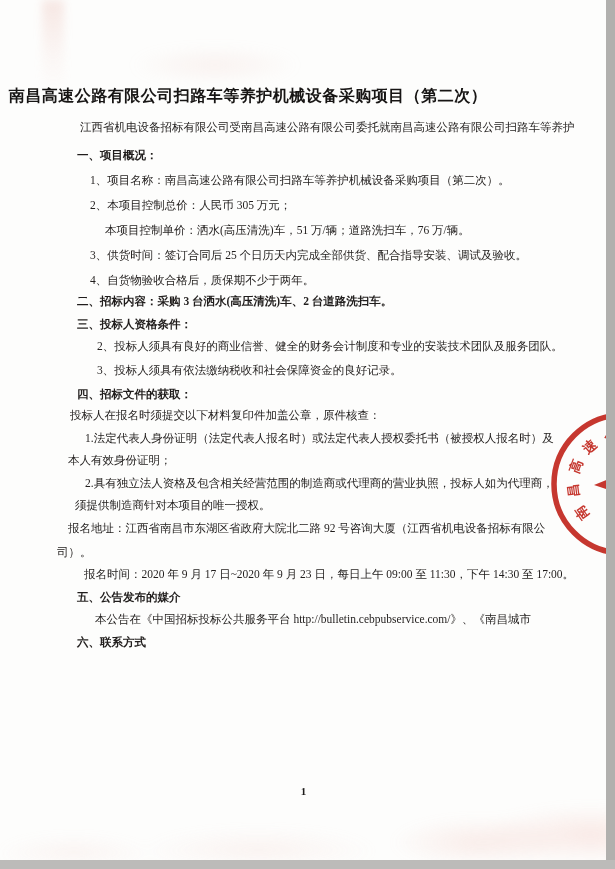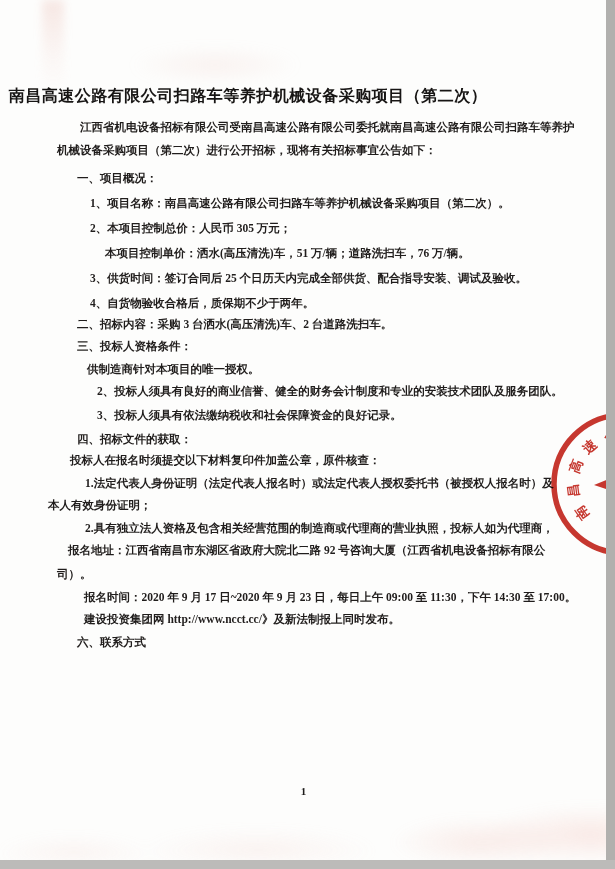--- a/index.html
+++ b/index.html
@@ -11,34 +11,34 @@
   }
   
   .content{position:absolute;left:0;top:0;width:496px;padding-top:84px;z-index:2;}
   .title{
     margin:0;text-align:center;font-size:16px;font-weight:700;
     line-height:23px;letter-spacing:.5px;color:#171514;
   }
   .t2{margin-top:4px;}
   #doc-lines{margin-top:10px;}
   .line{
-    font-size:11.5px;font-weight:700;line-height:20px;margin-top:2.5px;
+    font-size:11.5px;font-weight:400;line-height:20px;margin-top:2.5px;
     white-space:nowrap;color:#201d1c;
   }
   
   .para-first{padding-left:80px;}
   .cont-0{padding-left:57px;}
   .h-sec{padding-left:77px;font-weight:700;}
   .item-1{padding-left:90px;}
   .sub-1{padding-left:105px;}
   .item-2{padding-left:97px;}
   .cont-2{padding-left:87px;}
   .plain-1{padding-left:70px;}
   .numdot{padding-left:85px;}
-  .cont-1{padding-left:48px;}
+  .cont-1{padding-left:68px;}
   .cont-3{padding-left:75px;}
   .addr{padding-left:68px;}
   .time{padding-left:84px;}
   .media{padding-left:95px;}
   .media-2{padding-left:84px;}
   
   .s28{margin-top:8px;}
   .s25{margin-top:5px;}
   .s22{margin-top:2.5px;}
   .s21{margin-top:1px;}
@@ -83,41 +83,41 @@
 <div class="page">
 
   <div class="artifact crease"></div>
   <div class="artifact smudge-top"></div>
   <div class="artifact smudge-bottom"></div>
 
   <div class="content">
     <h1 class="title">南昌高速公路有限公司扫路车等养护机械设备采购项目（第二次）</h1>
     <div id="doc-lines">
         <div class="line para-first s22">江西省机电设备招标有限公司受南昌高速公路有限公司委托就南昌高速公路有限公司扫路车等养护</div>
-        <div class="line cont-0 s22">机械设备采购项目（第二次）进行公开招标，现将有关招标事宜公告如下：</div>
         <div class="line h-sec s28">一、项目概况：</div>
         <div class="line item-1 s25">1、项目名称：南昌高速公路有限公司扫路车等养护机械设备采购项目（第二次）。</div>
         <div class="line item-1 s25">2、本项目控制总价：人民币 305 万元；</div>
         <div class="line sub-1 s25">本项目控制单价：洒水(高压清洗)车，51 万/辆；道路洗扫车，76 万/辆。</div>
         <div class="line item-1 s25">3、供货时间：签订合同后 25 个日历天内完成全部供货、配合指导安装、调试及验收。</div>
         <div class="line item-1 s25">4、自货物验收合格后，质保期不少于两年。</div>
         <div class="line h-sec s21">二、招标内容：采购 3 台洒水(高压清洗)车、2 台道路洗扫车。</div>
         <div class="line h-sec s22">三、投标人资格条件：</div>
-        <div class="line cont-2 s22">供制造商针对本项目的唯一授权。</div>
         <div class="line item-2 s22">2、投标人须具有良好的商业信誉、健全的财务会计制度和专业的安装技术团队及服务团队。</div>
         <div class="line item-2 s20">3、投标人须具有依法缴纳税收和社会保障资金的良好记录。</div>
         <div class="line h-sec s20">四、招标文件的获取：</div>
         <div class="line plain-1 s21">投标人在报名时须提交以下材料复印件加盖公章，原件核查：</div>
         <div class="line numdot s22">1.法定代表人身份证明（法定代表人报名时）或法定代表人授权委托书（被授权人报名时）及</div>
         <div class="line cont-1 s22">本人有效身份证明；</div>
         <div class="line numdot s22">2.具有独立法人资格及包含相关经营范围的制造商或代理商的营业执照，投标人如为代理商，</div>
+        <div class="line cont-3 s22">须提供制造商针对本项目的唯一授权。</div>
         <div class="line addr s22">报名地址：江西省南昌市东湖区省政府大院北二路 92 号咨询大厦（江西省机电设备招标有限公</div>
         <div class="line cont-0 s20">司）。</div>
         <div class="line time s22">报名时间：2020 年 9 月 17 日~2020 年 9 月 23 日，每日上午 09:00 至 11:30，下午 14:30 至 17:00。</div>
-        <div class="line media-2 s22">建设投资集团网 http://www.ncct.cc/》及新法制报上同时发布。</div>
+        <div class="line h-sec s22">五、公告发布的媒介</div>
+        <div class="line media s22">本公告在《中国招标投标公共服务平台 http://bulletin.cebpubservice.com/》、《南昌城市</div>
         <div class="line h-sec s22">六、联系方式</div>
       </div>
   </div>
 
   <svg class="seal" id="seal-svg" width="160" height="160" viewBox="0 0 160 160">
     <circle class="seal-ring" cx="80" cy="80" r="69"></circle>
     <polygon class="seal-star" id="seal-star" points="70.1,52.7 83.3,68.5 102.9,62.1 92.0,79.6 104.0,96.2 84.1,91.3 72.0,107.9 70.5,87.4 51.0,81.0 70.1,73.3"></polygon>
     <g id="seal-chars">
         <text x="39.0" y="108.7" text-anchor="middle" dominant-baseline="central" transform="rotate(-125.0 39.0 108.7)" class="seal-ch">南</text>
         <text x="30.4" y="86.3" text-anchor="middle" dominant-baseline="central" transform="rotate(-97.2 30.4 86.3)" class="seal-ch">昌</text>

